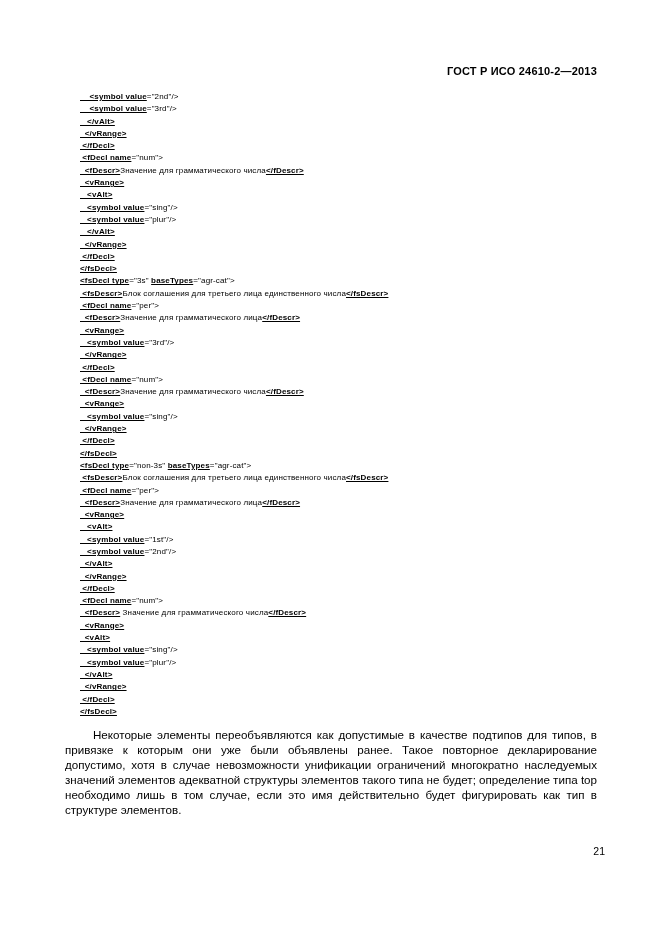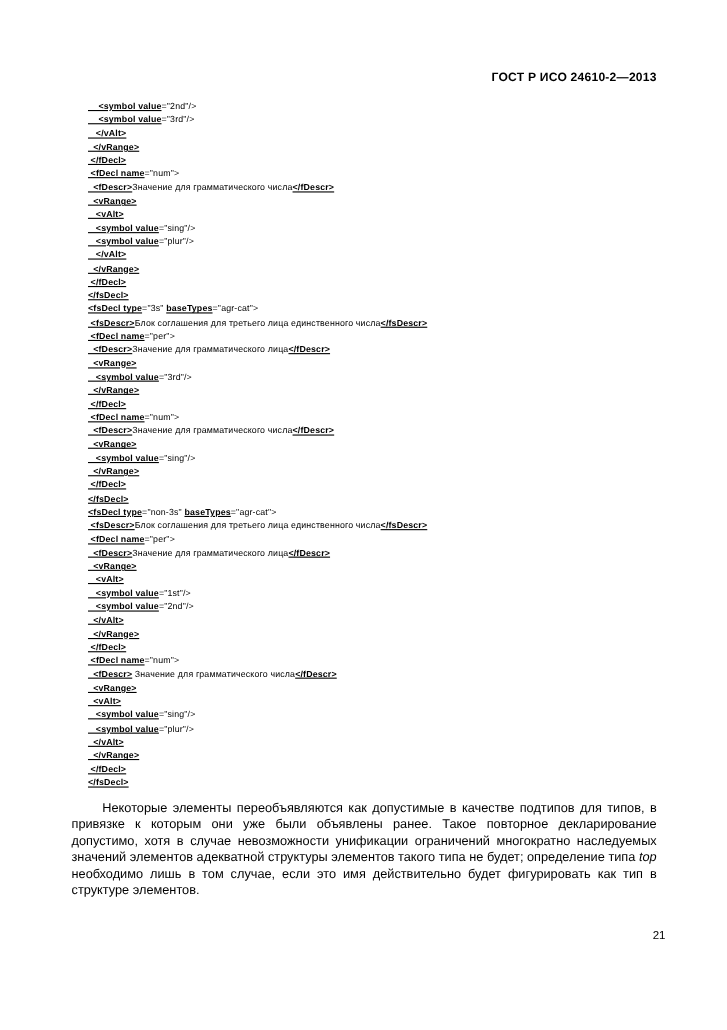--- a/index.html
+++ b/index.html
@@ -38,21 +38,21 @@
     position: absolute;
     top: 727px;
     left: 41px;
     width: 532px;
     margin: 0;
     font-size: 11.6px;
     line-height: 15px;
     text-align: justify;
     text-indent: 28px;
   }
-  .body-paragraph .italic { font-style: italic; }
+  .body-paragraph .italic { }
   .page-number {
     position: absolute;
     top: 845px;
     left: 41px;
     width: 540px;
     text-align: right;
     font-size: 10.5px;
   }
 </style>
 </head>

